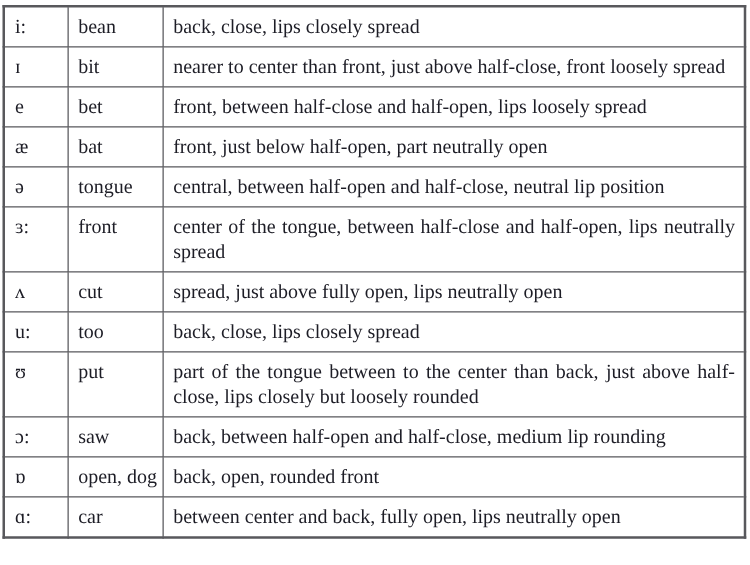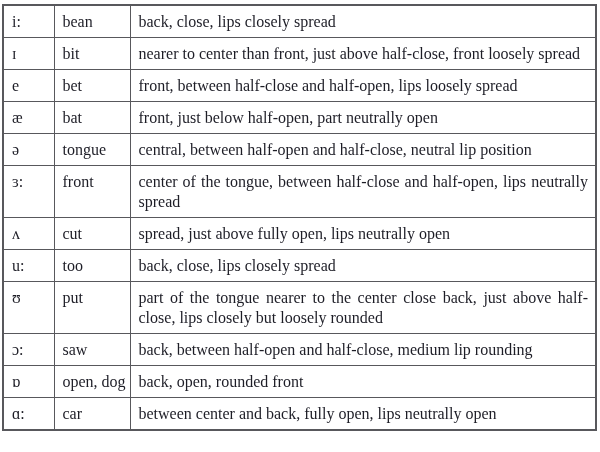--- a/index.html
+++ b/index.html
@@ -88,21 +88,21 @@
 
   <tr>
     <td class="col-symbol">u:</td>
     <td class="col-word">too</td>
     <td class="col-desc">back, close, lips closely spread</td>
   </tr>
 
   <tr>
     <td class="col-symbol">ʊ</td>
     <td class="col-word">put</td>
-    <td class="col-desc">part of the tongue nearer to the center close back, just above half-close, lips closely but loosely rounded</td>
+    <td class="col-desc">part of the tongue between to the center than back, just above half-close, lips closely but loosely rounded</td>
   </tr>
 
   <tr>
     <td class="col-symbol">ɔ:</td>
     <td class="col-word">saw</td>
     <td class="col-desc">back, between half-open and half-close, medium lip rounding</td>
   </tr>
 
   <tr>
     <td class="col-symbol">ɒ</td>

